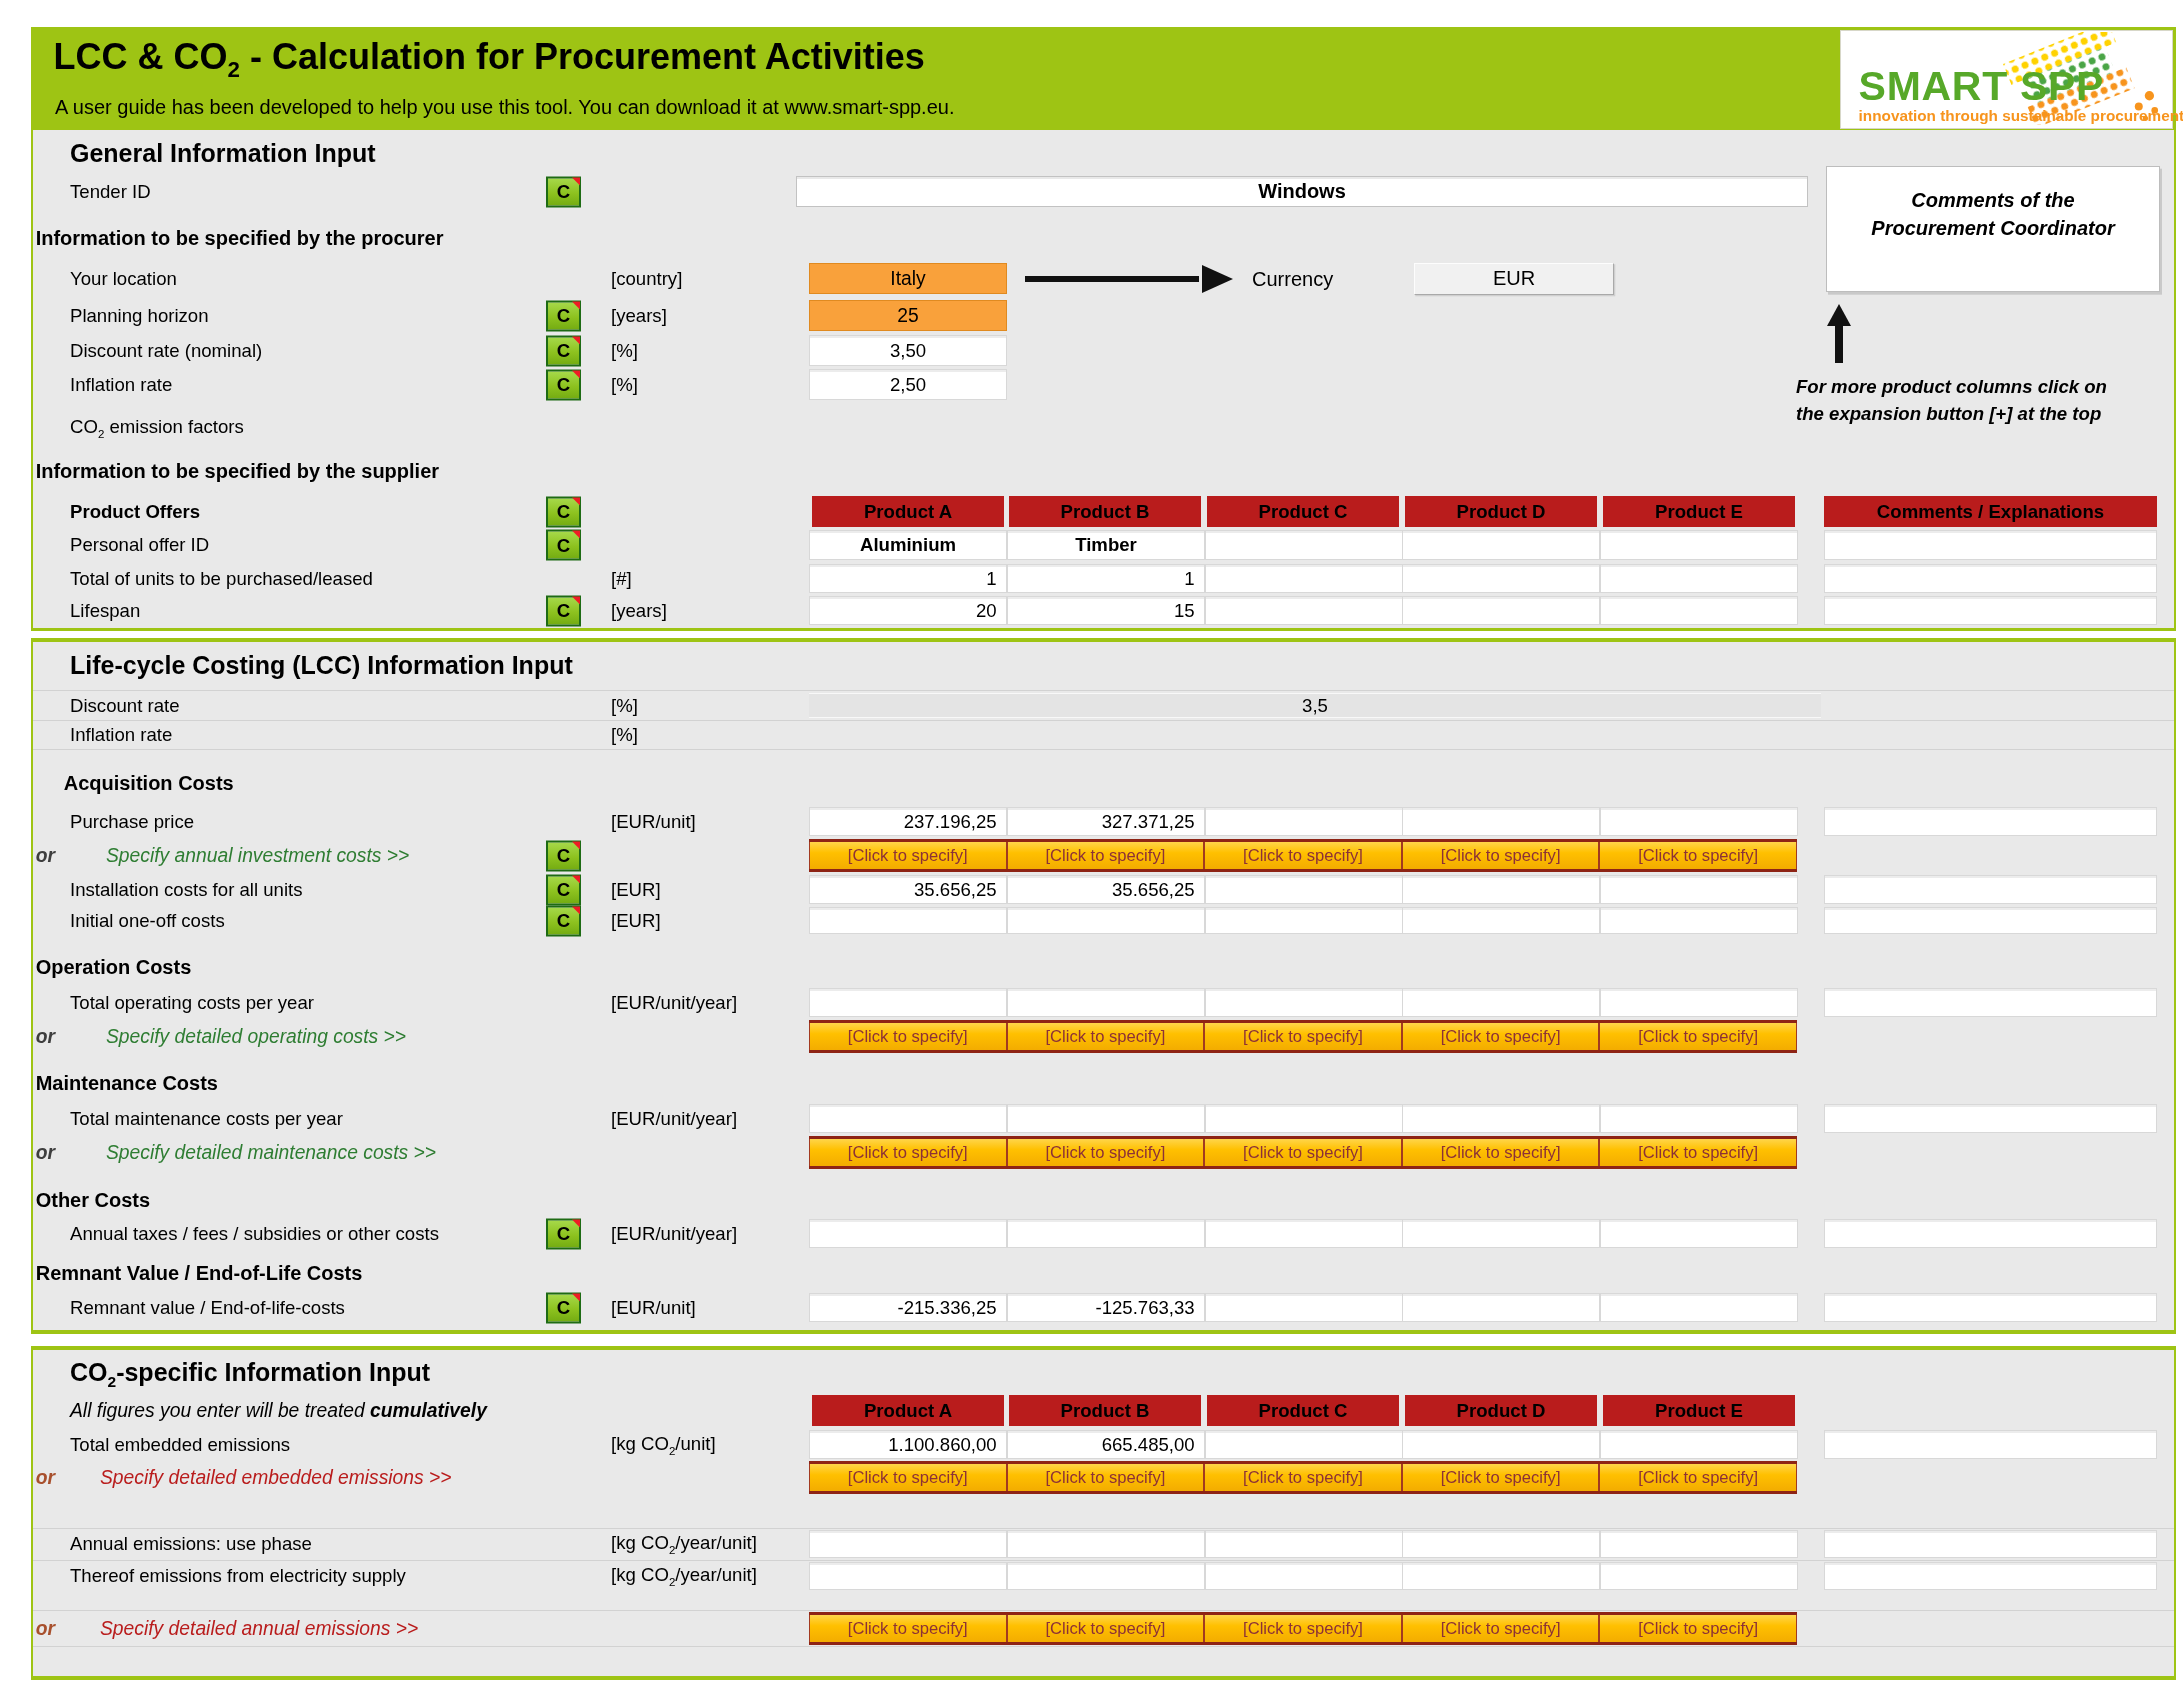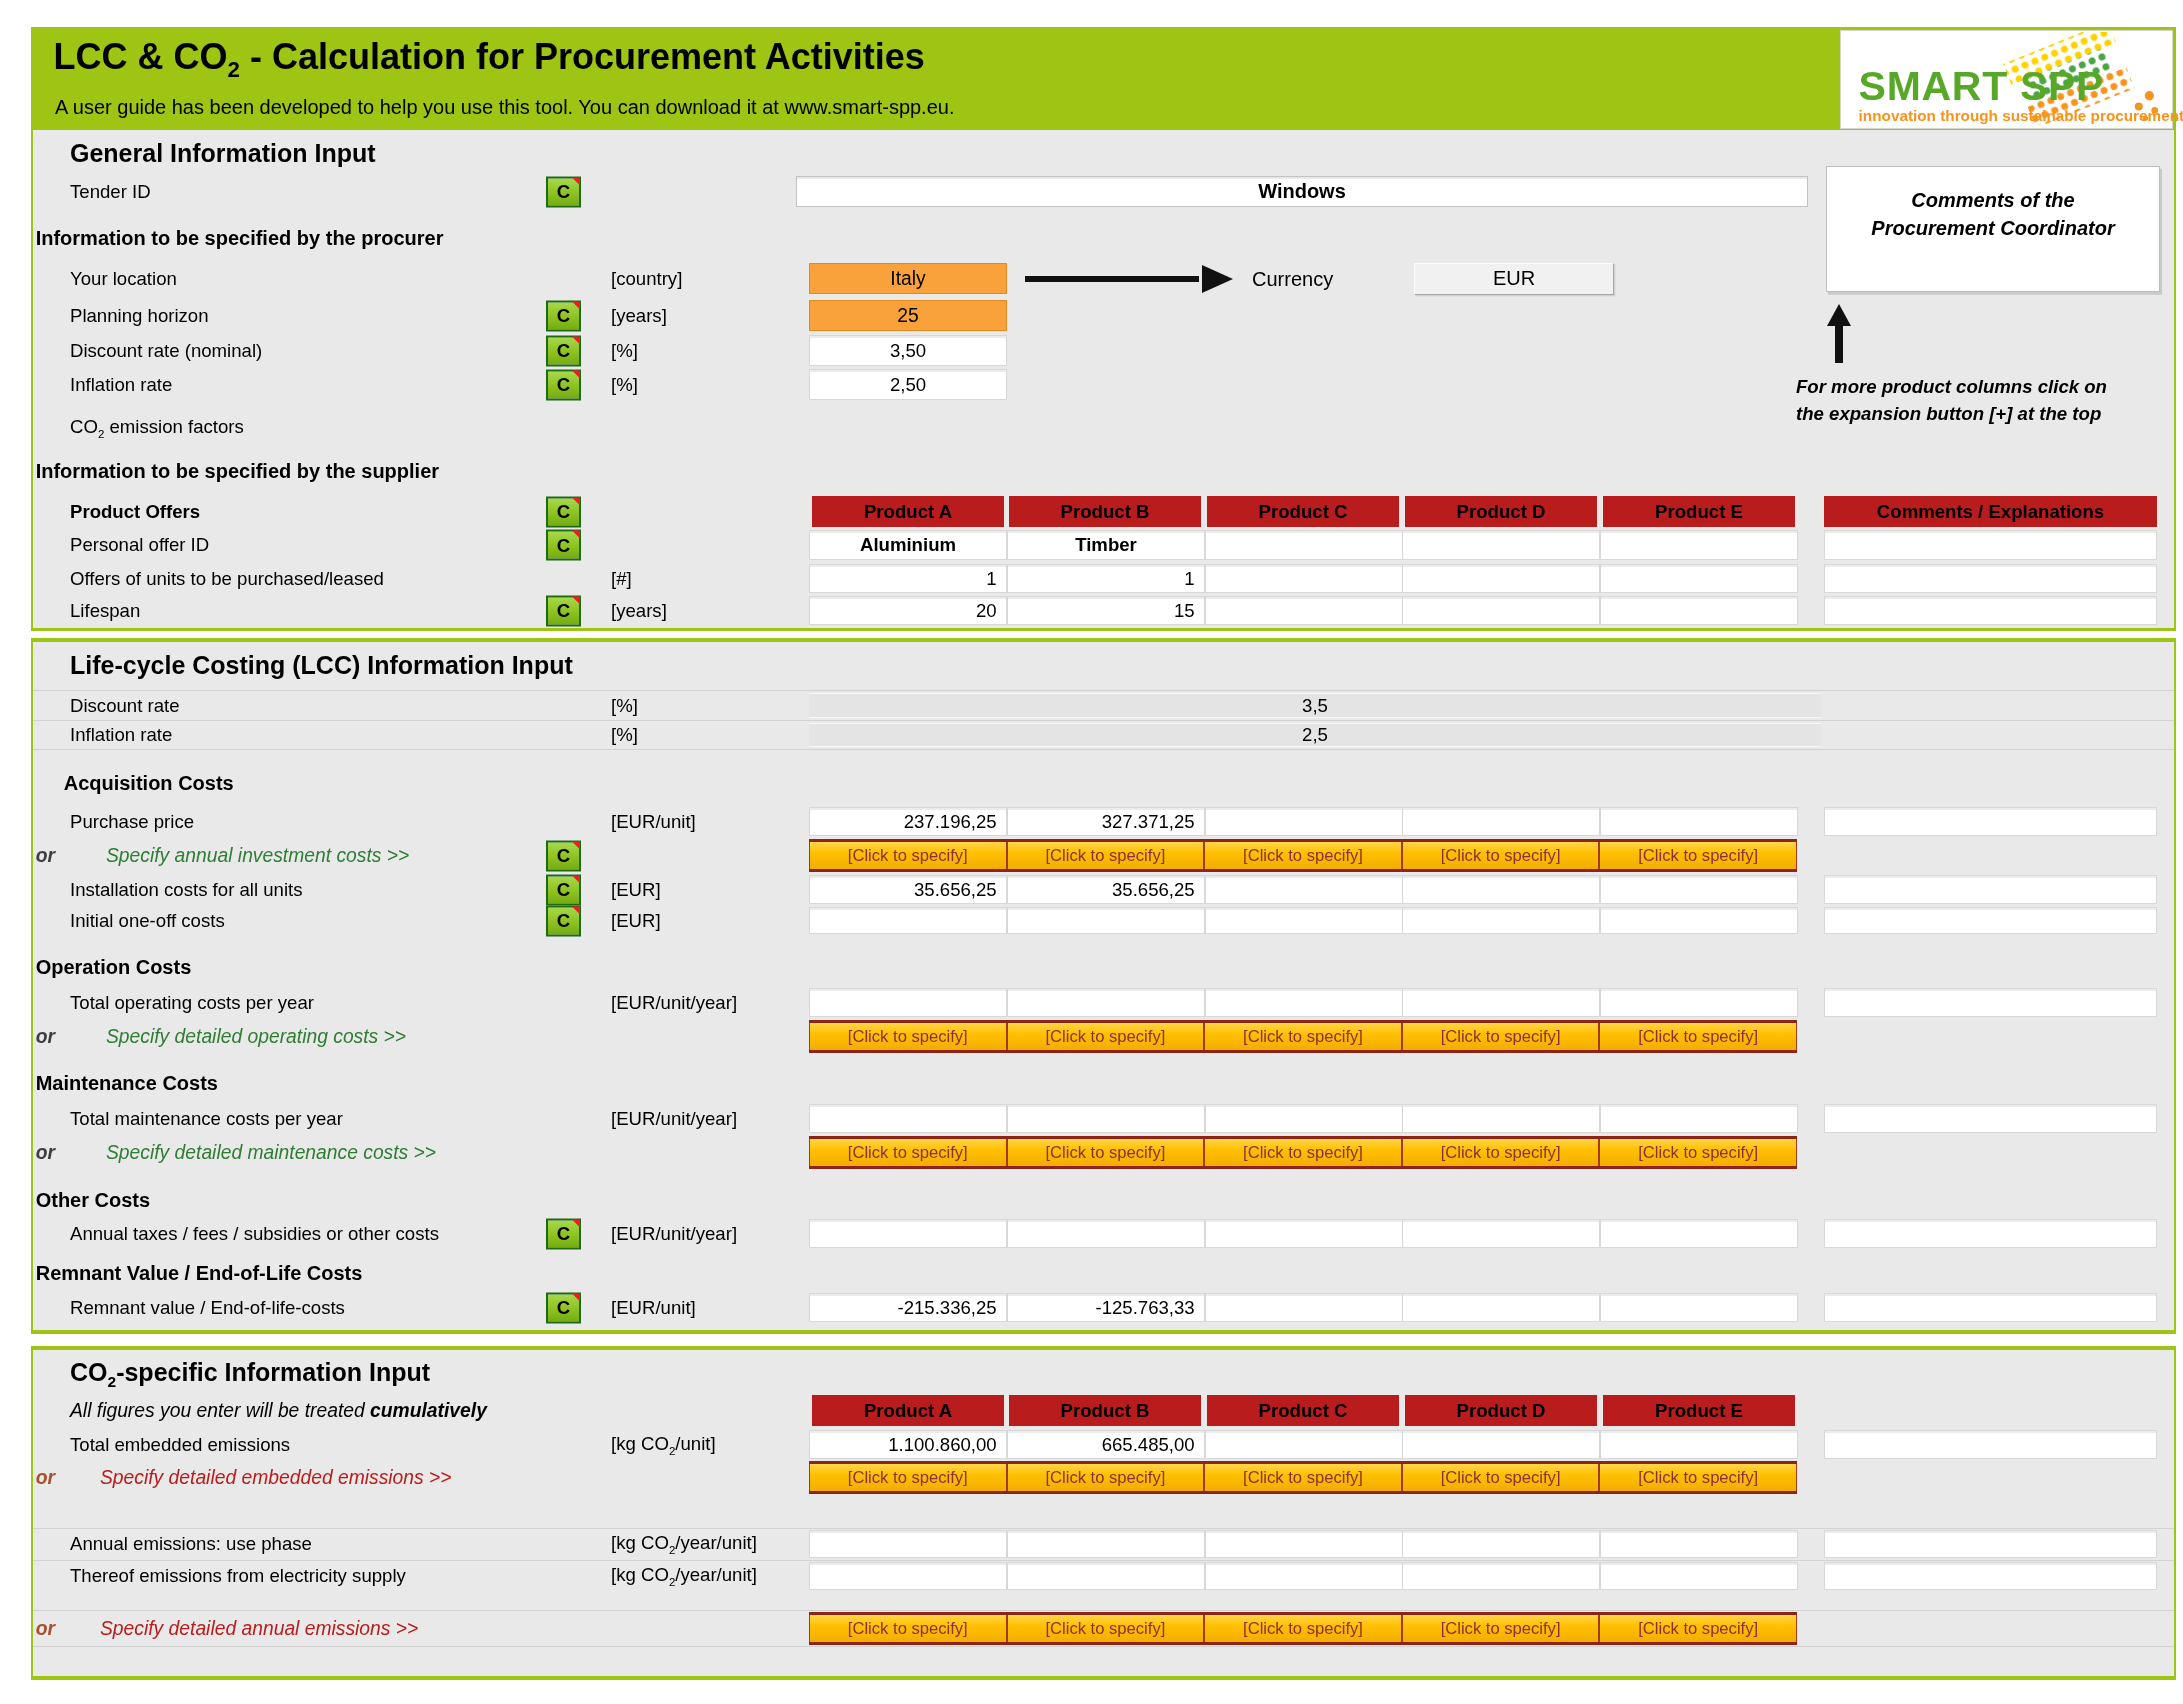--- a/index.html
+++ b/index.html
@@ -219,21 +219,21 @@
       <div class="cbtn">C</div>
       <div class="pcell ca mid bold">Aluminium</div>
       <div class="pcell cb mid bold">Timber</div>
       <div class="pcell cc"></div>
       <div class="pcell cd"></div>
       <div class="pcell ce"></div>
       <div class="pcell ccom"></div>
     </div>
 
     <div class="row" style="top:433px;height:31px;">
-      <div class="lab">Offers of units to be purchased/leased</div>
+      <div class="lab">Total of units to be purchased/leased</div>
       <div class="unit">[#]</div>
       <div class="pcell ca num">1</div>
       <div class="pcell cb num">1</div>
       <div class="pcell cc"></div>
       <div class="pcell cd"></div>
       <div class="pcell ce"></div>
       <div class="pcell ccom"></div>
     </div>
 
     <div class="row" style="top:465px;height:31px;">
@@ -253,21 +253,20 @@
     <div class="sect-title" style="top:9.3px;">Life-cycle Costing (LCC) Information Input</div>
 
     <div class="row rule" style="top:48px;height:30px;">
       <div class="lab">Discount rate</div>
       <div class="unit">[%]</div>
       <div class="merged">3,5</div>
     </div>
     <div class="row rule" style="top:78px;height:30px;border-bottom:0.7px solid #D2D2D2;">
       <div class="lab">Inflation rate</div>
       <div class="unit">[%]</div>
-      <div class="merged">2,5</div>
     </div>
 
     <div class="subhead" style="top:130px;margin-left:28px;">Acquisition Costs</div>
 
     <div class="row" style="top:164px;height:31px;">
       <div class="lab">Purchase price</div>
       <div class="unit">[EUR/unit]</div>
       <div class="pcell ca num">237.196,25</div>
       <div class="pcell cb num">327.371,25</div>
       <div class="pcell cc"></div>

